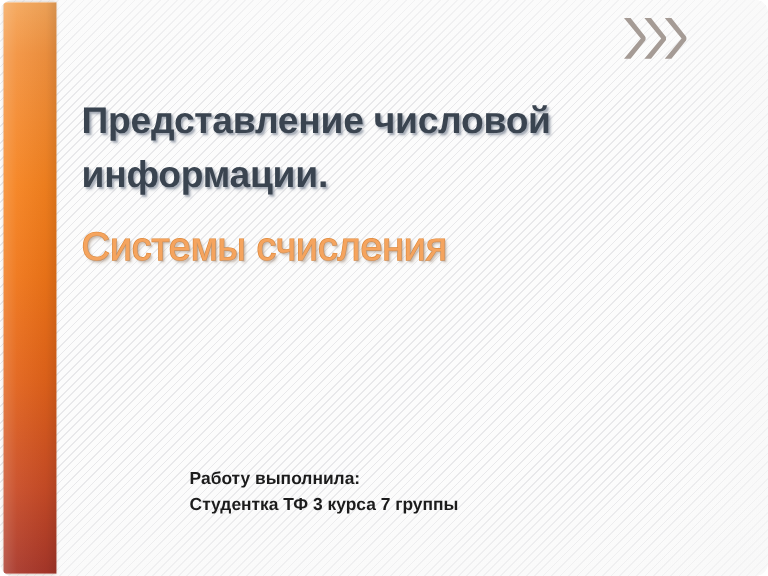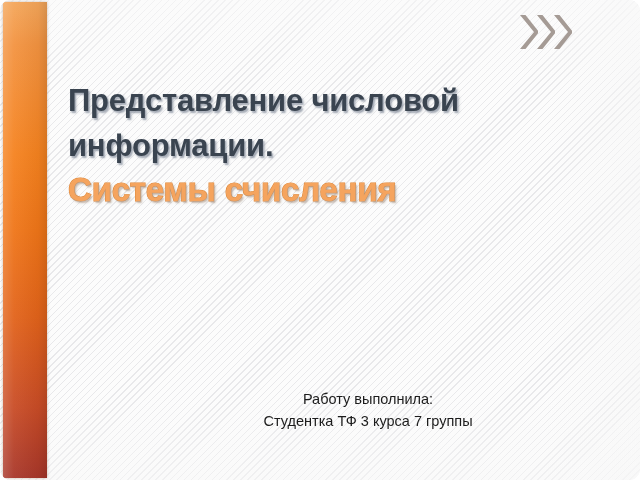--- a/index.html
+++ b/index.html
@@ -112,41 +112,42 @@
     line-height: 45px;
     color: #3a4450;
     letter-spacing: -0.2px;
     text-shadow:
       1.5px 1.5px 1.5px rgba(120,130,145,0.55),
       2px 2px 3px rgba(150,158,170,0.35);
     white-space: nowrap;
   }
 
   #subtitle-line {
-    margin-top: 0;
+    margin-top: 16px;
     font-size: 33px;
-    font-weight: bold;
+    font-weight: normal;
     line-height: 44px;
     letter-spacing: -0.2px;
     color: #f5a45e;
     white-space: nowrap;
     -webkit-text-stroke: 1.1px #e08838;
     paint-order: stroke fill;
     text-shadow:
       1.5px 1.5px 1.5px rgba(170,150,135,0.5),
       2px 2px 3px rgba(180,165,150,0.35);
   }
 
   
   #attribution {
     position: absolute;
     right: 62px;
     top: 388px;
     width: 420px;
-    text-align: center;
+    text-align: left;
+    font-weight: bold;
   }
   .attribution-line {
     font-size: 14.5px;
     line-height: 22px;
     color: #1c1c1c;
     white-space: nowrap;
   }
 </style>
 </head>
 <body>

